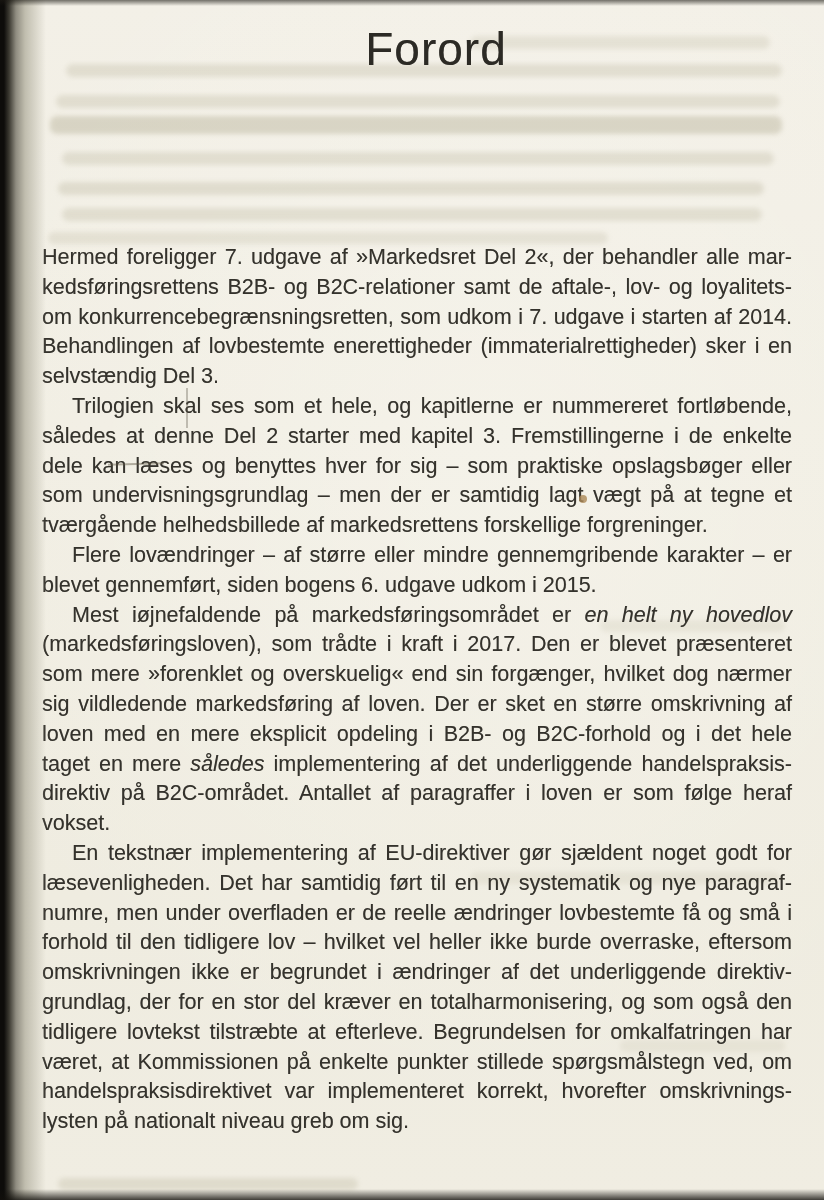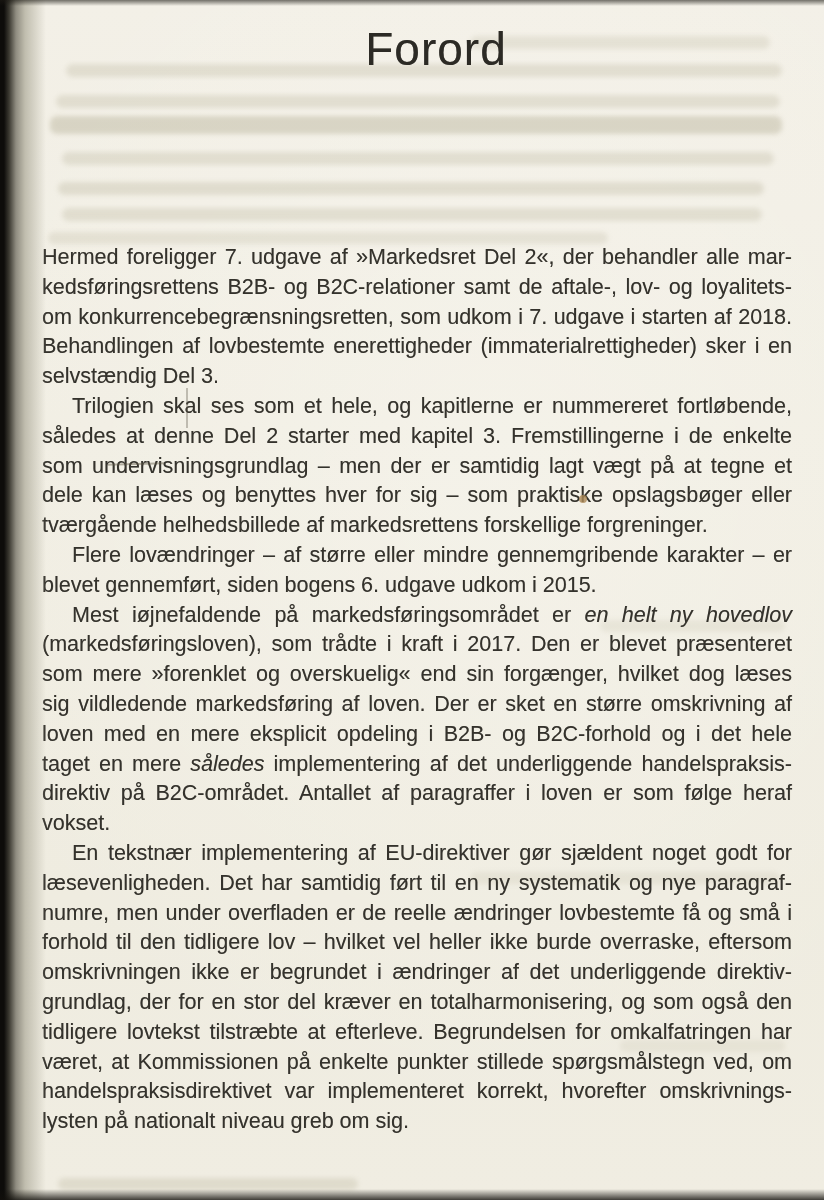--- a/index.html
+++ b/index.html
@@ -107,39 +107,39 @@
     <div class="ghost" style="top:1040px;left:620px;width:165px;height:12px;opacity:.13"></div>
     <div class="ghost" style="top:1178px;left:58px;width:300px;height:12px;opacity:.24"></div>
   </div>
 
   <h1 class="title">Forord</h1>
 
   <div class="body-text">
       <div class="para">
         <div class="line"><span>Hermed foreligger 7. udgave af »Markedsret Del 2«, der behandler alle mar-</span></div>
         <div class="line"><span>kedsføringsrettens B2B- og B2C-relationer samt de aftale-, lov- og loyalitets-</span></div>
-        <div class="line"><span>om konkurrencebegrænsningsretten, som udkom i 7. udgave i starten af 2018.</span></div>
+        <div class="line"><span>om konkurrencebegrænsningsretten, som udkom i 7. udgave i starten af 2014.</span></div>
         <div class="line"><span>Behandlingen af lovbestemte enerettigheder (immaterialrettigheder) sker i en</span></div>
         <div class="line last"><span>selvstændig Del 3.</span></div>
       </div>
       <div class="para indent">
         <div class="line"><span>Trilogien skal ses som et hele, og kapitlerne er nummereret fortløbende,</span></div>
         <div class="line"><span>således at denne Del 2 starter med kapitel 3. Fremstillingerne i de enkelte</span></div>
+        <div class="line"><span>dele kan læses og benyttes hver for sig – som praktiske opslagsbøger eller</span></div>
         <div class="line"><span>som undervisningsgrundlag – men der er samtidig lagt vægt på at tegne et</span></div>
-        <div class="line"><span>dele kan læses og benyttes hver for sig – som praktiske opslagsbøger eller</span></div>
         <div class="line last"><span>tværgående helhedsbillede af markedsrettens forskellige forgreninger.</span></div>
       </div>
       <div class="para indent">
         <div class="line"><span>Flere lovændringer – af større eller mindre gennemgribende karakter – er</span></div>
         <div class="line last"><span>blevet gennemført, siden bogens 6. udgave udkom i 2015.</span></div>
       </div>
       <div class="para indent">
         <div class="line"><span>Mest iøjnefaldende på markedsføringsområdet er </span><i>en helt ny hovedlov</i><span></span></div>
         <div class="line"><span>(markedsføringsloven), som trådte i kraft i 2017. Den er blevet præsenteret</span></div>
-        <div class="line"><span>som mere »forenklet og overskuelig« end sin forgænger, hvilket dog læses</span></div>
+        <div class="line"><span>som mere »forenklet og overskuelig« end sin forgænger, hvilket dog nærmer</span></div>
         <div class="line"><span>sig vildledende markedsføring af loven. Der er sket en større omskrivning af</span></div>
         <div class="line"><span>loven med en mere eksplicit opdeling i B2B- og B2C-forhold og i det hele</span></div>
         <div class="line"><span>taget en mere </span><i>således</i><span> implementering af det underliggende handelspraksis-</span></div>
         <div class="line"><span>direktiv på B2C-området. Antallet af paragraffer i loven er som følge heraf</span></div>
         <div class="line last"><span>vokset.</span></div>
       </div>
       <div class="para indent">
         <div class="line"><span>En tekstnær implementering af EU-direktiver gør sjældent noget godt for</span></div>
         <div class="line"><span>læsevenligheden. Det har samtidig ført til en ny systematik og nye paragraf-</span></div>
         <div class="line"><span>numre, men under overfladen er de reelle ændringer lovbestemte få og små i</span></div>

